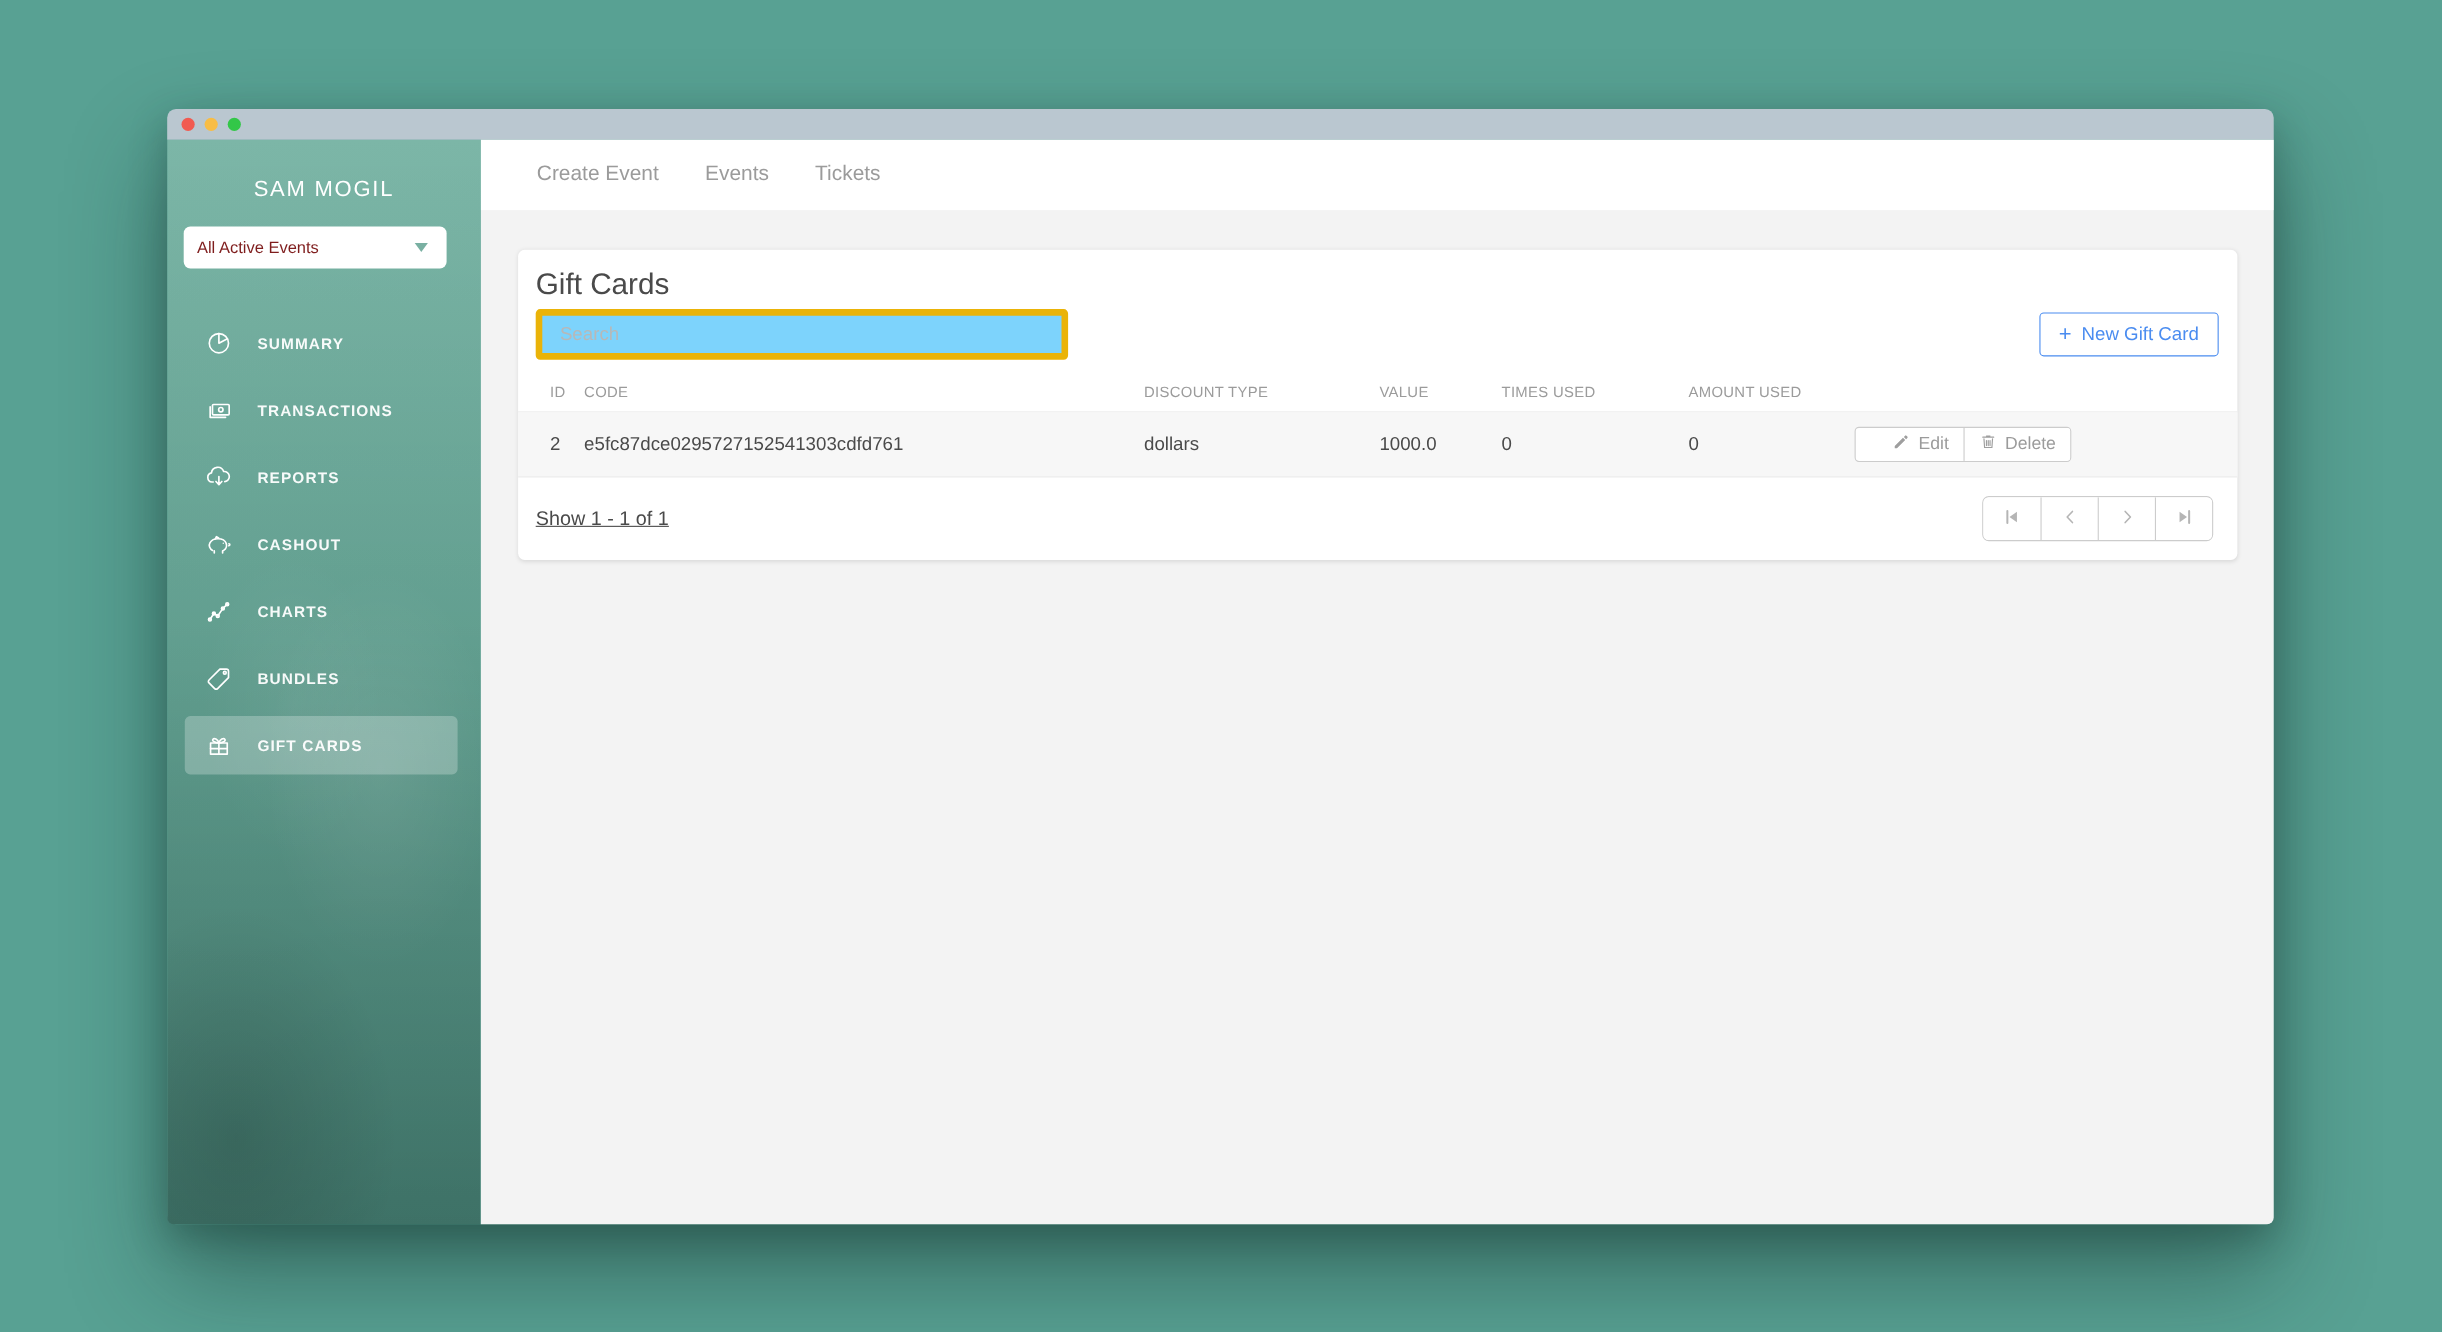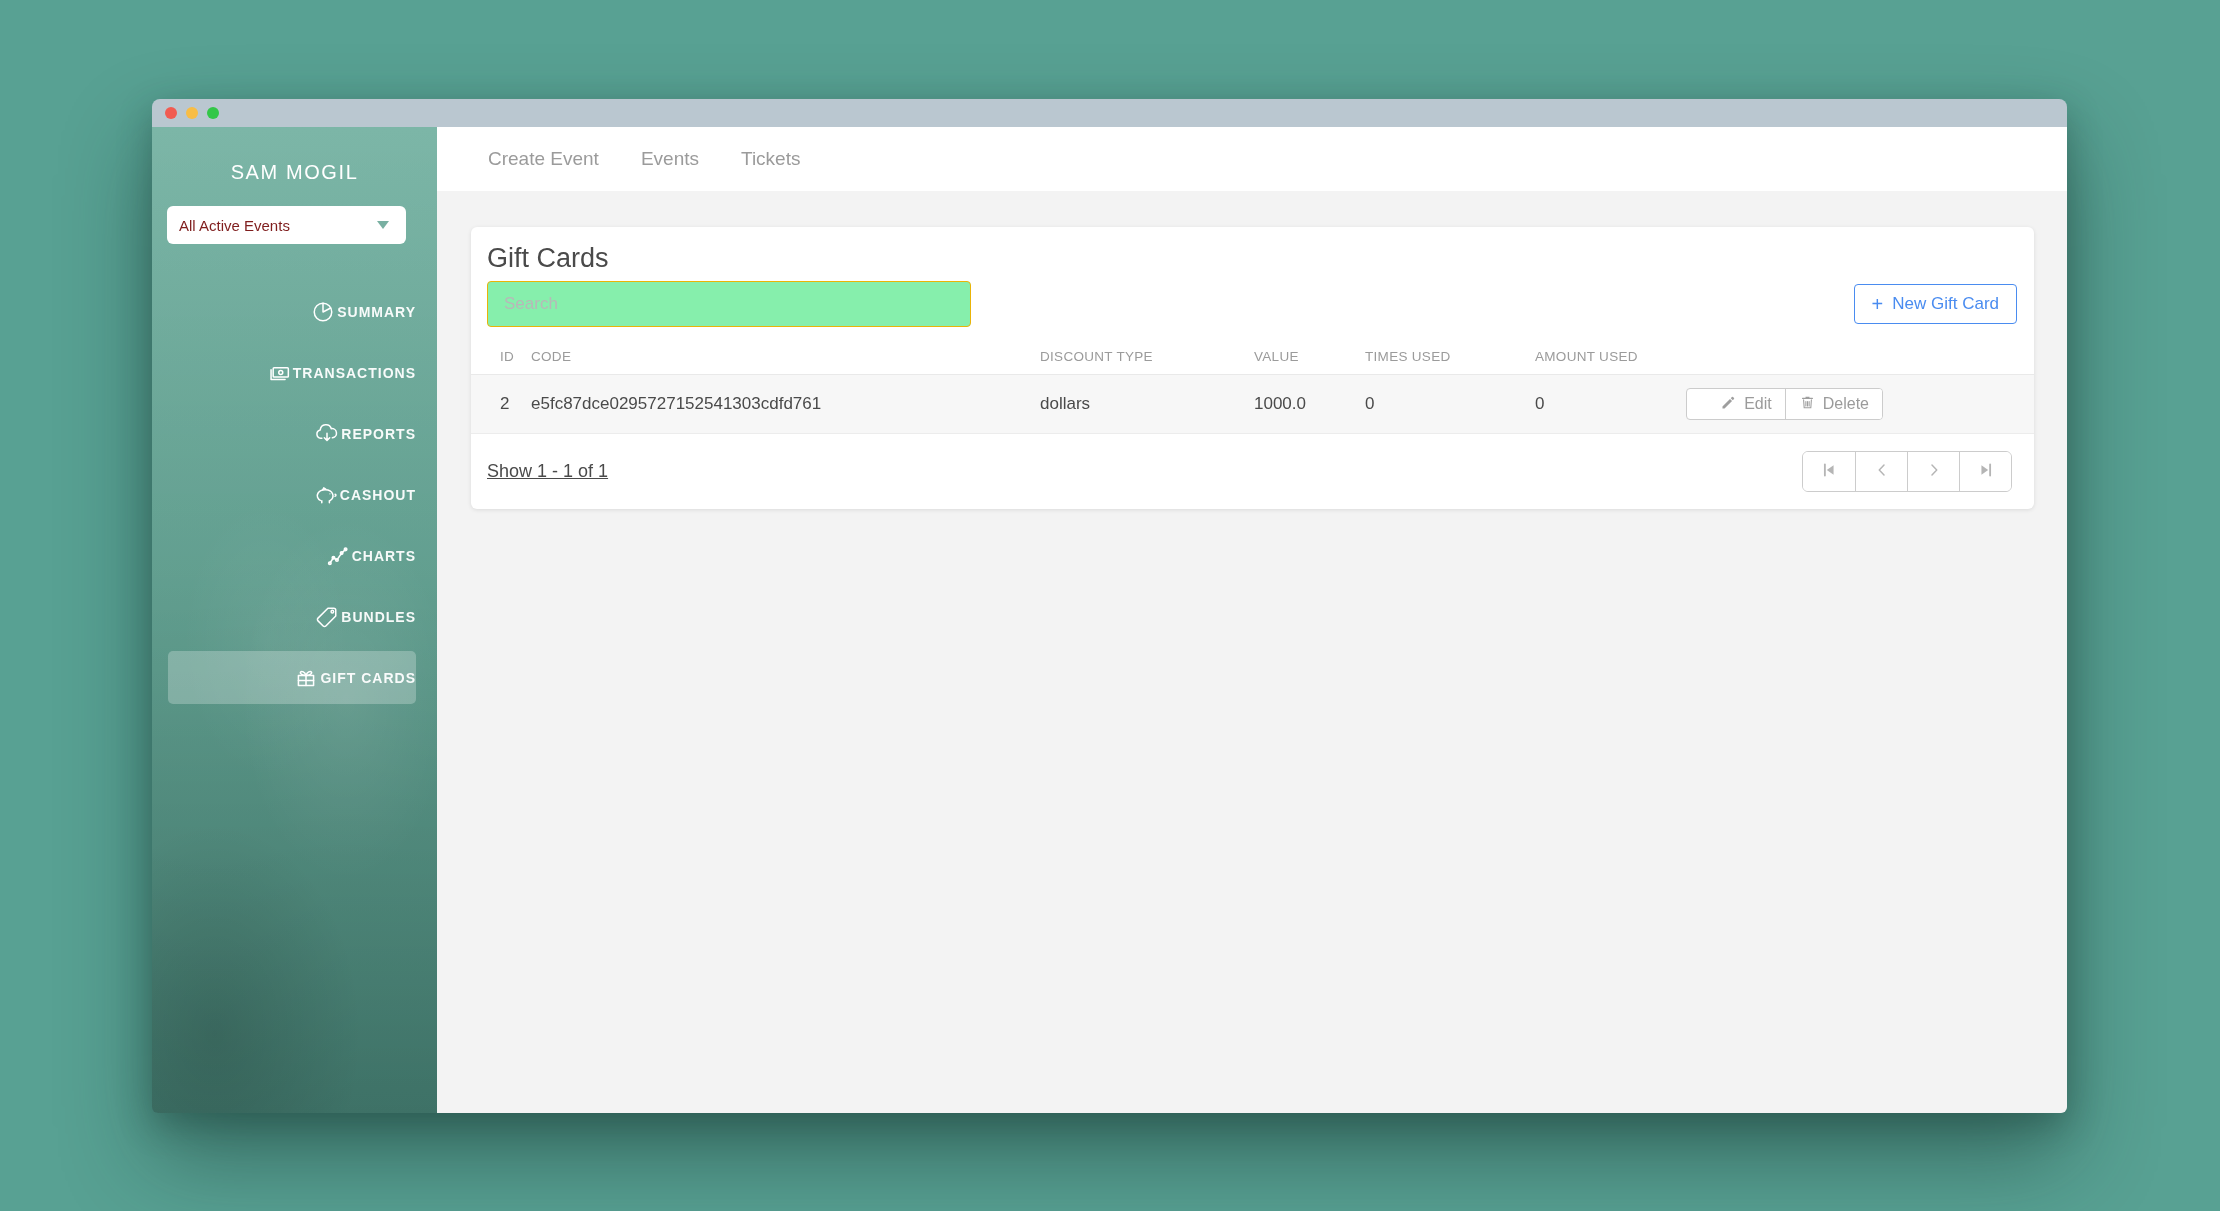--- a/index.html
+++ b/index.html
@@ -45,21 +45,21 @@
     border-radius:6px; display:flex; align-items:center; justify-content:space-between;
     padding:0 17px 0 12px; font-size:15px; color:#7f1d1d; cursor:default;
   }
   .select-arrow {
     width:0; height:0; border-left:6px solid transparent; border-right:6px solid transparent;
     border-top:8px solid #79b0a2;
   }
   .nav { margin-top:41px; }
   .nav-item {
     height:53px; margin:0 21px 8px 16px; border-radius:5px;
-    display:flex; align-items:center; padding-left:17px; cursor:pointer;justify-content:flex-end;
+    display:flex; align-items:center; padding-left:17px; gap:21px; cursor:pointer;
   }
   .nav-item.active { background:rgba(255,255,255,0.25); }
   .nav-item .nav-icon { width:28px; height:28px; flex:0 0 28px; }
   .nav-item svg { display:block; }
   .nav-label {
     color:rgba(255,255,255,0.95); font-size:14px; font-weight:700; letter-spacing:1px;
   }
 
   
   .main { flex:1; display:flex; flex-direction:column; background:#f3f3f3; border-bottom-right-radius:6px; overflow:hidden; }
@@ -72,23 +72,23 @@
     width:1563px; background:#fff; border-radius:6px;
     box-shadow:0 1px 4px rgba(0,0,0,.10);
     padding-top:16px;
   }
   .panel-title { margin-left:16px; font-size:27px; line-height:30px; color:#4a4a4a; }
   .panel-toolbar {
     display:flex; justify-content:space-between; align-items:flex-start;
     margin:8px 17px 12px 16px;
   }
   .search-input {
-    width:484px; height:46px; border:1px solid #eab308; border-radius:4px;
+    width:484px; height:46px; border:6px solid #eab308; border-radius:4px;
     font-size:17px; color:#555; padding:0 16px; outline:none;
-    font-family:"Liberation Sans", sans-serif; background:#86efac;
+    font-family:"Liberation Sans", sans-serif; background:#7dd3fc;
   }
   .search-input::placeholder { color:#b8b8b8; }
   .new-btn {
     height:40px; margin-top:3px; padding:0 17px; background:#fff;
     border:1px solid #4a8cf0; border-radius:4px; color:#4a8cf0; font-size:17px;
     display:flex; align-items:center; gap:9px; cursor:pointer;
     font-family:"Liberation Sans", sans-serif;
   }
   .new-btn .plus { font-size:20px; line-height:1; }
 

